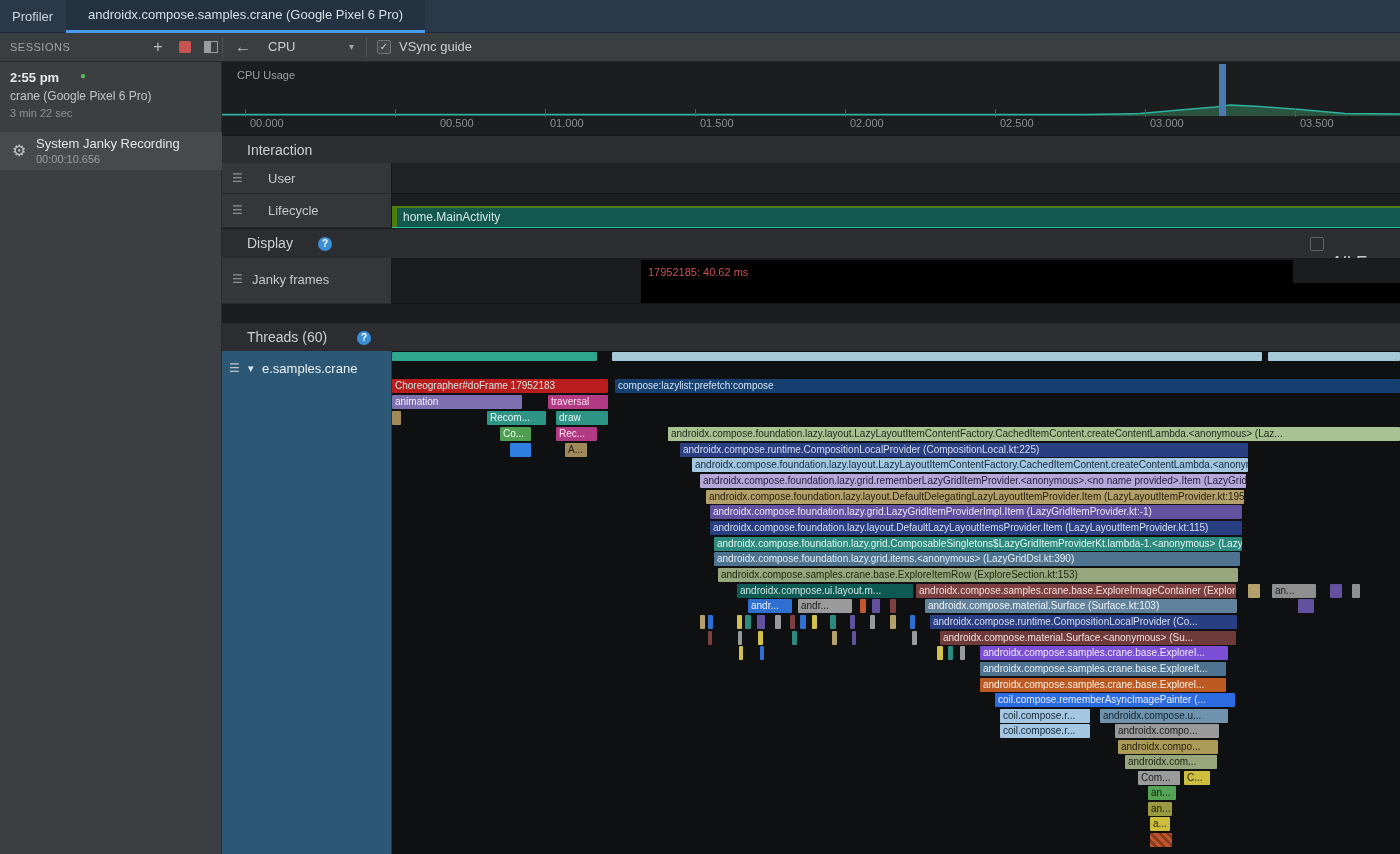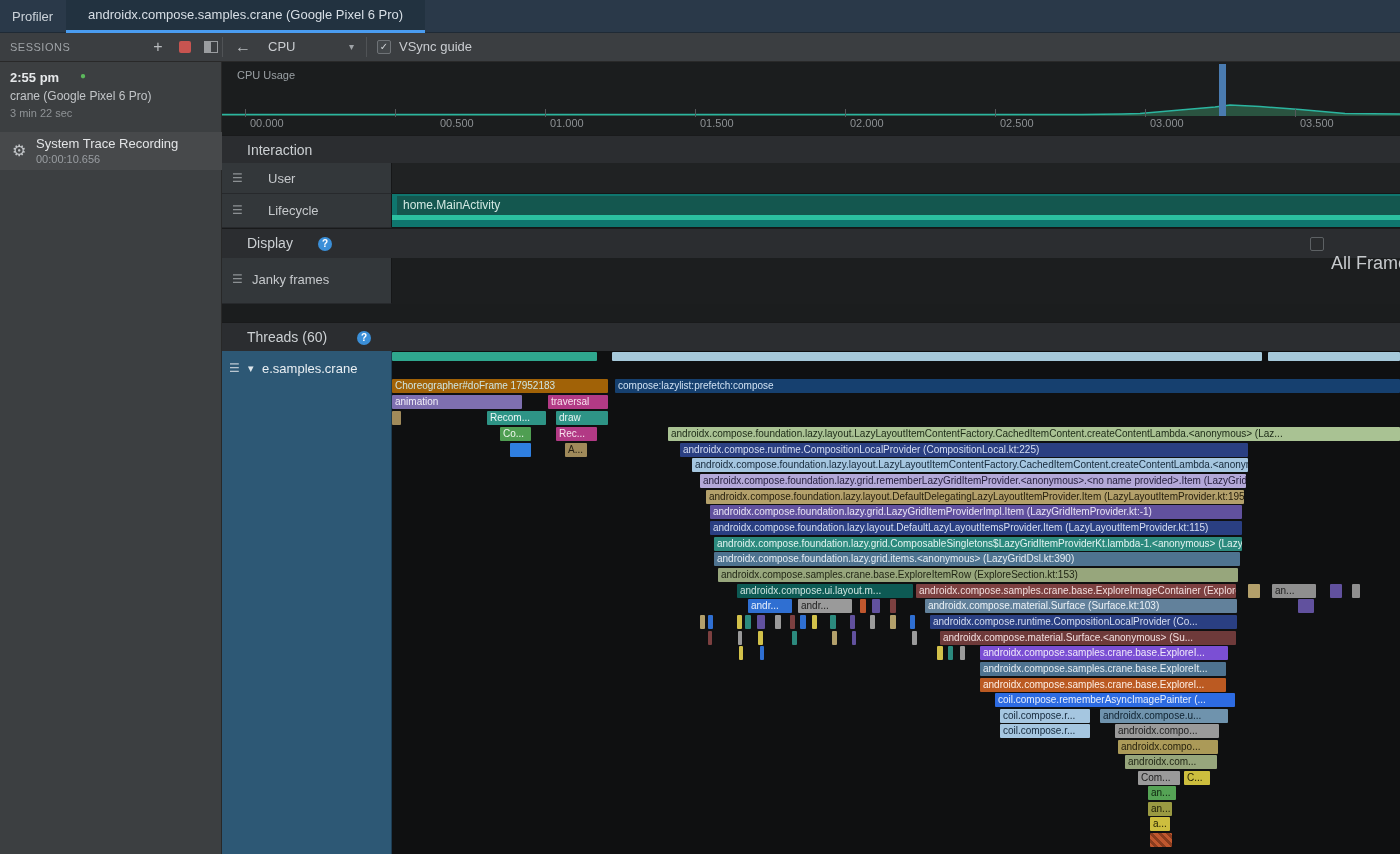--- a/index.html
+++ b/index.html
@@ -114,21 +114,21 @@
 
   <div class="sidebar">
     <div>
       <span class="sess-time">2:55 pm</span>
       <span class="sess-dot">●</span>
       <span class="sess-device">crane (Google Pixel 6 Pro)</span>
       <span class="sess-duration">3 min 22 sec</span>
     </div>
     <div class="rec-item">
       <span class="rec-gear">⚙</span>
-      <span class="rec-title">System Trace Recording</span>
+      <span class="rec-title">System Janky Recording</span>
       <span class="rec-time">00:00:10.656</span>
     </div>
   </div>
 
   <div class="cpu-pane">
     <span class="cpu-label">CPU Usage</span>
     <svg class="cpu-svg" viewBox="0 0 1178 50" preserveAspectRatio="none">
         <polygon points="0,48.5 860,48.5 900,48.0 918,47.5 958,44.0 993,41.0 1008,39.0 1038,40.5 1078,43.5 1123,47.5 1178,48.0 1178,50 0,50" fill="#2c5a44" opacity="0.9"></polygon>
         <polyline points="0,48.5 860,48.5 900,48.0 918,47.5 958,44.0 993,41.0 1008,39.0 1038,40.5 1078,43.5 1123,47.5 1178,48.0" fill="none" stroke="#2bb5a0" stroke-width="1.5"></polyline>
       </svg>
@@ -160,54 +160,59 @@
   <div class="lblcell" style="top:163px;height:31px">
     <span class="handle" style="top:8px">☰</span>
     <span class="lbltext" style="top:8px">User</span>
   </div>
   <div class="trackcell" style="top:163px;height:31px;background:#202223"></div>
 
   <div class="lblcell" style="top:194px;height:34px">
     <span class="handle" style="top:9px">☰</span>
     <span class="lbltext" style="top:9px">Lifecycle</span>
   </div>
-  <div class="trackcell" style="top:194px;height:34px;background:#0f766e">
+  <div class="trackcell" style="top:206px;height:34px;background:#4d7c0f">
     <div class="lc-event"><span>home.MainActivity</span></div>
     <div class="lc-strip"></div>
   </div>
 
   <div class="sect" style="top:228px;height:30px">
     <span class="sect-title">Display</span>
     <span class="help" style="left:96px;top:8px">?</span>
     <span class="cb unchecked allframes-cb"></span>
     <span class="allframes-label">All Frames</span>
   </div>
 
   <div class="lblcell" style="top:258px;height:46px">
     <span class="handle" style="top:14px">☰</span>
     <span class="lbltext" style="top:14px;left:30px">Janky frames</span>
   </div>
+  <div class="trackcell" style="top:258px;height:46px;background:#1a1c1d">
+    <div class="janky-bar" style="left:249px;top:2px;width:652px;height:23px"></div>
+    <div class="janky-bar" style="left:249px;top:25px;width:759px;height:21px"></div>
+    <span class="janky-text">17952185: 40.62 ms</span>
+  </div>
 
   <div class="spacer"></div>
 
   <div class="sect" style="top:322px;height:29px">
     <span class="sect-title">Threads (60)</span>
     <span class="help" style="left:135px;top:8px">?</span>
   </div>
 
   <div class="thread-col">
     <span class="thread-handle">☰</span>
     <span class="thread-caret">▾</span>
     <span class="thread-name">e.samples.crane</span>
   </div>
   <div class="flame">
       <div class="fbar" style="left: 0px; top: 1px; width: 205px; height: 9px; background: rgb(47, 167, 142); padding: 0px;"></div>
       <div class="fbar" style="left: 220px; top: 1px; width: 650px; height: 9px; background: rgb(166, 201, 218); padding: 0px;"></div>
       <div class="fbar" style="left: 876px; top: 1px; width: 132px; height: 9px; background: rgb(166, 201, 218); padding: 0px;"></div>
-      <div class="fbar" style="left: 0px; top: 28px; width: 216px; background: #a16207; color: rgb(207, 229, 225);">Choreographer#doFrame 17952183</div>
+      <div class="fbar" style="left: 0px; top: 28px; width: 216px; background: #b91c1c; color: rgb(207, 229, 225);">Choreographer#doFrame 17952183</div>
       <div class="fbar" style="left: 223px; top: 28px; width: 785px; background: rgb(22, 64, 111); color: rgb(207, 224, 242);">compose:lazylist:prefetch:compose</div>
       <div class="fbar" style="left: 0px; top: 44px; width: 130px; background: rgb(126, 111, 176); color: rgb(240, 237, 248);">animation</div>
       <div class="fbar" style="left: 156px; top: 44px; width: 60px; background: rgb(178, 58, 133); color: rgb(247, 226, 238);">traversal</div>
       <div class="fbar" style="left: 0px; top: 60px; width: 9px; background: rgb(160, 138, 90); padding: 0px;"></div>
       <div class="fbar" style="left: 95px; top: 60px; width: 59px; background: rgb(46, 148, 134); color: rgb(234, 246, 244);">Recom...</div>
       <div class="fbar" style="left: 164px; top: 60px; width: 52px; background: rgb(46, 148, 134); color: rgb(234, 246, 244);">draw</div>
       <div class="fbar" style="left: 108px; top: 76px; width: 31px; background: rgb(79, 158, 82); color: rgb(238, 247, 238);">Co...</div>
       <div class="fbar" style="left: 164px; top: 76px; width: 41px; background: rgb(178, 58, 133); color: rgb(247, 226, 238);">Rec...</div>
       <div class="fbar" style="left: 276px; top: 76px; width: 732px; background: rgb(169, 194, 147); color: rgb(28, 41, 22);">androidx.compose.foundation.lazy.layout.LazyLayoutItemContentFactory.CachedItemContent.createContentLambda.&lt;anonymous&gt; (Laz...</div>
       <div class="fbar" style="left: 118px; top: 92px; width: 21px; background: rgb(47, 127, 224); padding: 0px;"></div>

